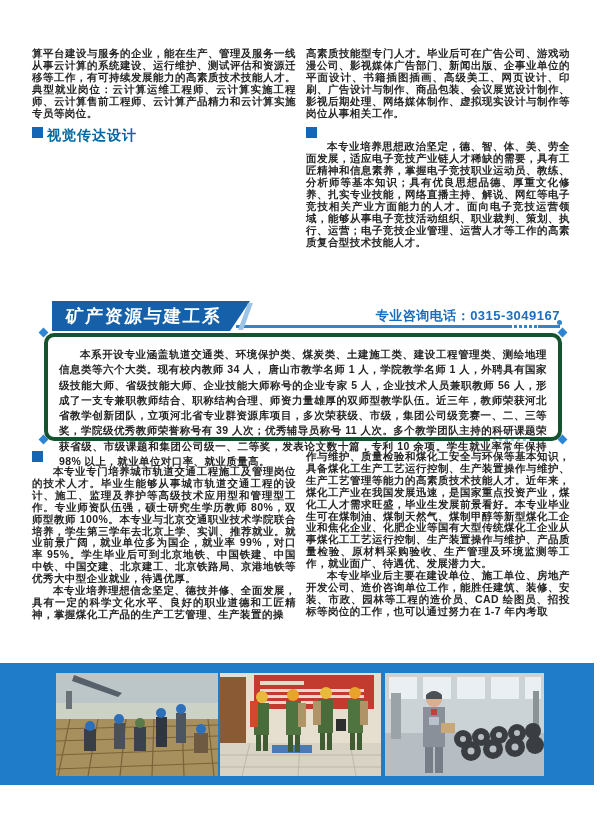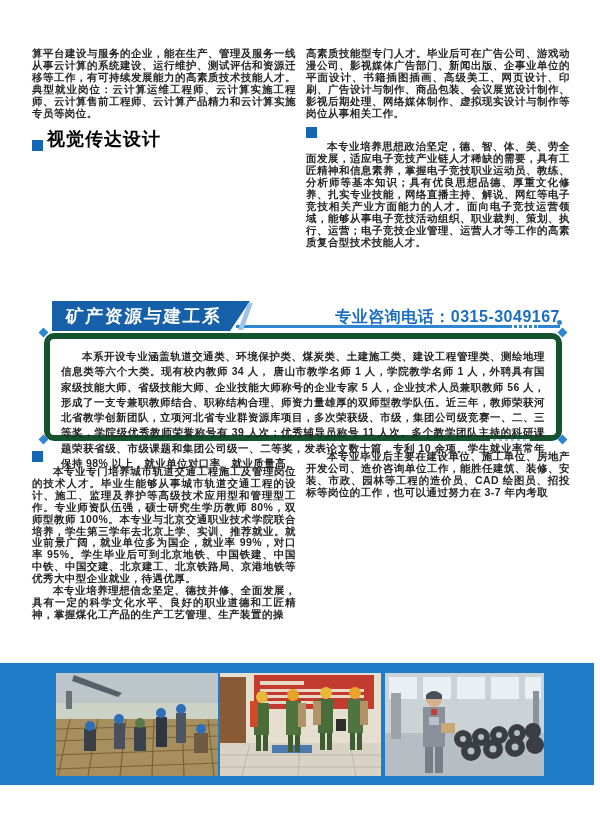--- a/index.html
+++ b/index.html
@@ -16,24 +16,24 @@
     font-size:10.5px;
     line-height:11.9px;
     letter-spacing:0.45px;
     text-align:justify;
     font-weight:600;
     margin:0;
     color:#262626;
   }
   .indent{text-indent:2em;}
   .sec-header{
-    display:flex;align-items:flex-end;
-    color:#000000;
+    display:flex;align-items:flex-start;
+    color:#0369a1;
     font-weight:800;
-    font-size:18px;
+    font-size:14px;
     letter-spacing:1px;
     margin:0 0 2px 0;
   }
   .sq{
     display:inline-block;
     width:11px;height:11px;
     background:#1566b4;
     margin-right:4px;
     flex:0 0 auto;
   }
@@ -59,39 +59,39 @@
     white-space:nowrap;
   }
   .banner-echo{
     position:absolute;left:243px;top:303px;width:5px;height:27px;
     background:#9cc4e6;
     transform:skewX(-20deg);
     z-index:3;
   }
   .phone-row{
     position:absolute;top:307px;right:40px;
-    font-size:16px;font-weight:800;color:#1a6ec2;letter-spacing:0.5px;
+    font-size:13px;font-weight:800;color:#1a6ec2;letter-spacing:0.5px;
     z-index:3;white-space:nowrap;
   }
   .phone-rule{
     position:absolute;left:236px;right:40px;top:325px;height:2.5px;
     background:#2e86d2;z-index:2;
   }
   .phone-rule .rule-dashes{
     position:absolute;right:22px;top:0;width:26px;height:2.5px;
     background:repeating-linear-gradient(90deg,#ffffff 0 2px,#2e86d2 2px 5px);
   }
   .phone-rule .rule-dot{
     position:absolute;right:-2px;top:-5px;width:5px;height:5px;border-radius:50%;
     background:#2e86d2;
   }
   
   .overview-box{
     position:absolute;left:44px;right:38px;top:333px;height:108px;
-    border:6px solid #14532d;border-radius:10px;
+    border:4px solid #14532d;border-radius:10px;
     box-sizing:border-box;
     padding:10px 11px 6px 11px;
     z-index:1;
   }
   .overview-box .body-text{line-height:15.3px;letter-spacing:0.4px;}
   .corner{
     position:absolute;width:7px;height:7px;background:#2e86d2;
     transform:rotate(45deg);z-index:2;
   }
   .corner.tl{left:40px;top:329px;}
@@ -168,21 +168,22 @@
 
   <div class="majors-cols">
     <div class="col">
       <div class="sec-header">
         <span class="sq"></span>
       </div>
       <p class="body-text indent">本专业专门培养城市轨道交通工程施工及管理岗位的技术人才。毕业生能够从事城市轨道交通工程的设计、施工、监理及养护等高级技术应用型和管理型工作。专业师资队伍强，硕士研究生学历教师 80%，双师型教师 100%。本专业与北京交通职业技术学院联合培养，学生第三学年去北京上学、实训、推荐就业。就业前景广阔，就业单位多为国企，就业率 99%，对口率 95%。学生毕业后可到北京地铁、中国铁建、中国中铁、中国交建、北京建工、北京铁路局、京港地铁等优秀大中型企业就业，待遇优厚。</p>
       <p class="body-text indent">本专业培养理想信念坚定、德技并修、全面发展，具有一定的科学文化水平、良好的职业道德和工匠精神，掌握煤化工产品的生产工艺管理、生产装置的操</p>
     </div>
     <div class="col">
-      <p class="body-text indent">本专业毕业后主要在建设单位、施工单位、房地产开发公司、造价咨询单位工作，能胜任建筑、装修、安装、市政、园林等工程的造价员、CAD 绘图员、招投标等岗位的工作，也可以通过努力在 3-7 年内考取</p>
+      <p class="body-text">作与维护、质量检验和煤化工安全与环保等基本知识，具备煤化工生产工艺运行控制、生产装置操作与维护、生产工艺管理等能力的高素质技术技能人才。近年来，煤化工产业在我国发展迅速，是国家重点投资产业，煤化工人才需求旺盛，毕业生发展前景看好。本专业毕业生可在煤制油、煤制天然气、煤制甲醇等新型煤化工企业和焦化企业、化肥企业等国有大型传统煤化工企业从事煤化工工艺运行控制、生产装置操作与维护、产品质量检验、原材料采购验收、生产管理及环境监测等工作，就业面广、待遇优、发展潜力大。</p>
+      <p class="body-text indent">本专业毕业后主要在建设单位、施工单位、房地产开发公司、造价咨询单位工作，能胜任建筑、装修、安装、市政、园林等工程的造价员、CAD 绘图员、招投标等岗位的工作，也可以通过努力在 1-7 年内考取</p>
     </div>
   </div>
 
   <div class="photo-band">
 
     <div class="photo p1">
       <svg width="162" height="103" viewBox="0 0 162 103" xmlns="http://www.w3.org/2000/svg">
         <rect width="162" height="103" fill="#c2cbc9"></rect>
         <rect y="0" width="162" height="46" fill="#bcc6c8"></rect>
         <rect y="30" width="162" height="16" fill="#cdd2c6"></rect>

